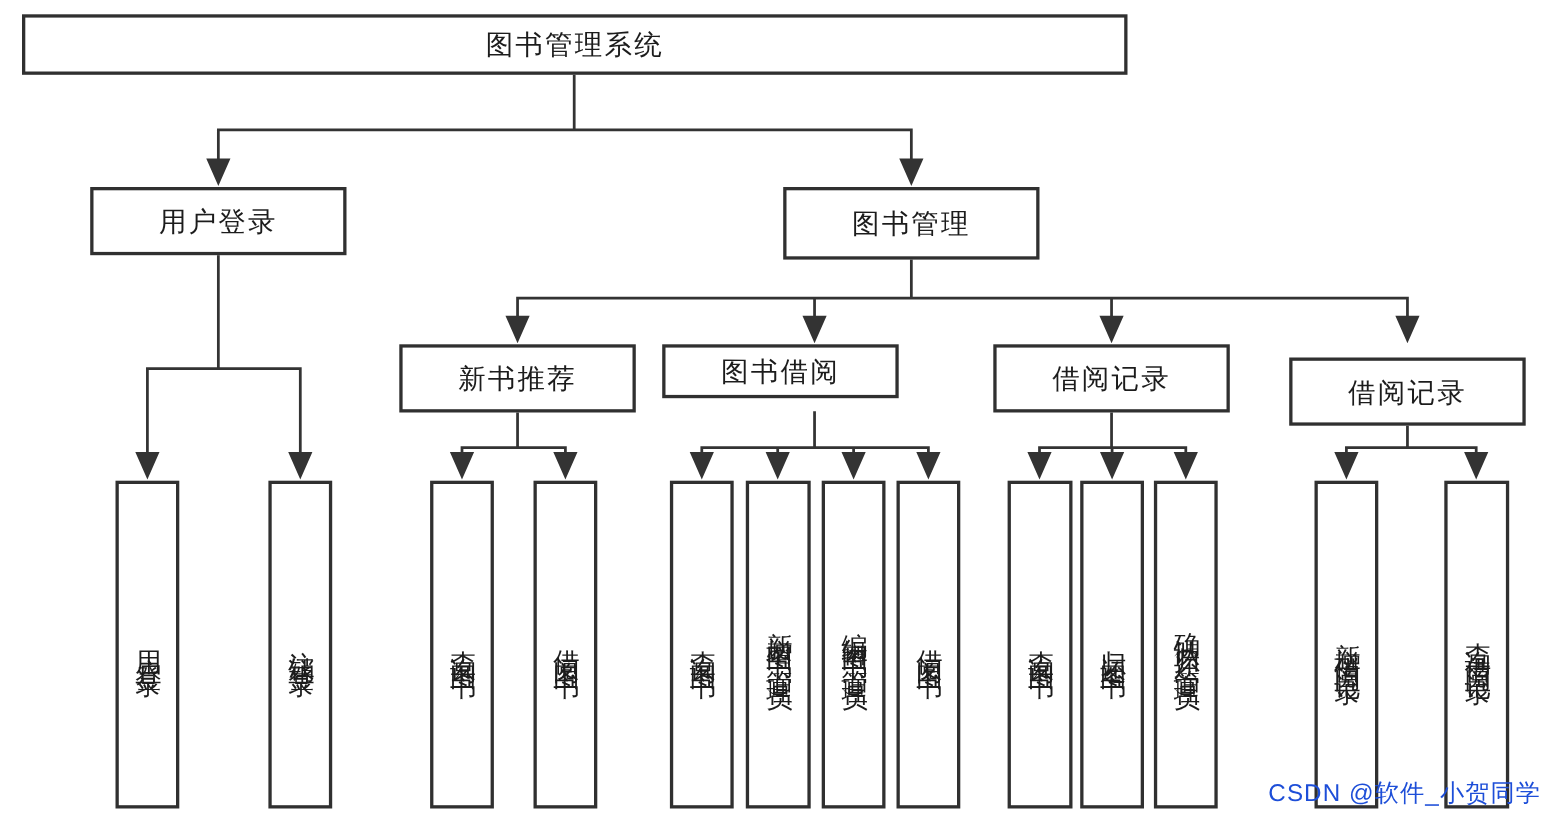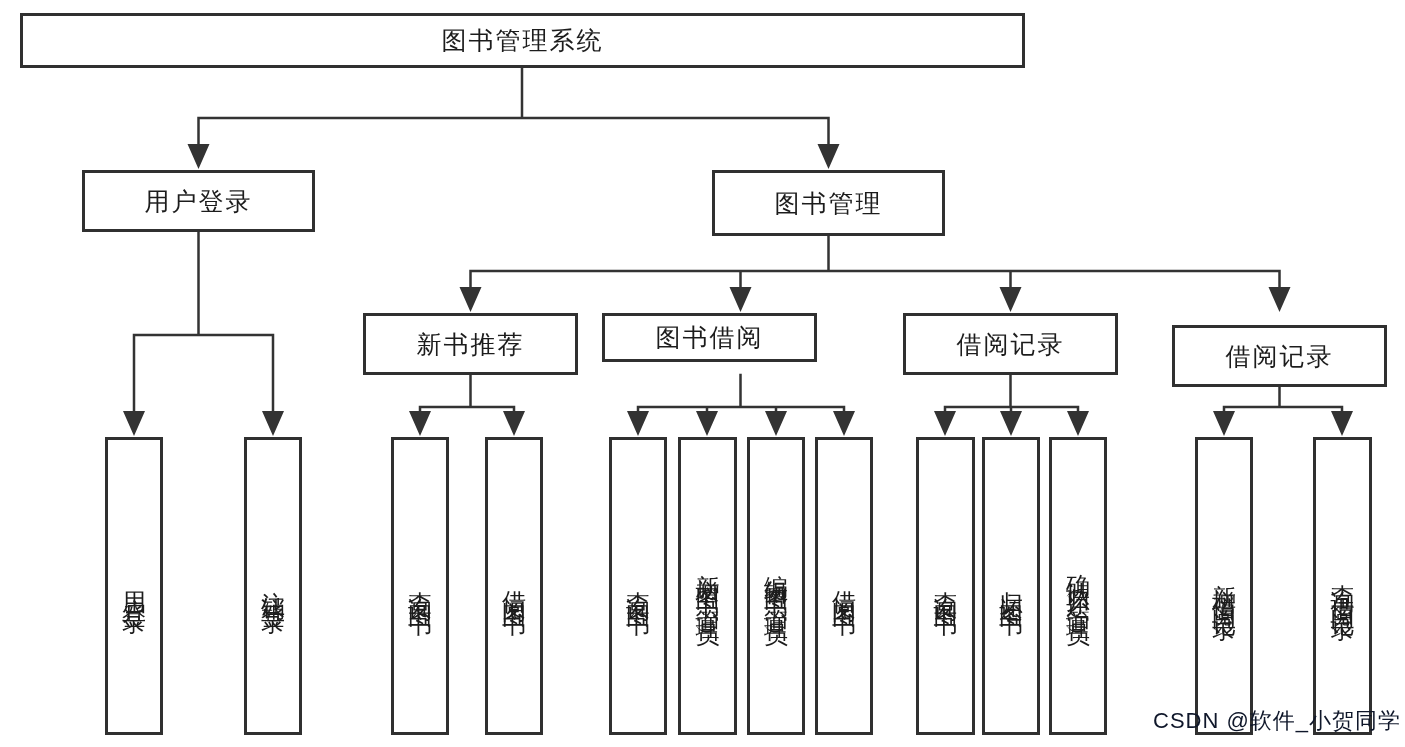--- a/index.html
+++ b/index.html
@@ -9,21 +9,21 @@
   }
   .wires{position:absolute;left:0;top:0;}
   .node{
     position:absolute;box-sizing:border-box;background:#fff;
     border:3px solid #303030;display:flex;align-items:center;justify-content:center;
   }
   .lbl{color:#1c1c1c;}
   .h .lbl{font-size:25px;letter-spacing:2px;white-space:nowrap;}
   .v .lbl{writing-mode:vertical-rl;font-size:24px;letter-spacing:7px;white-space:nowrap;line-height:1;}
   .watermark{
-    position:absolute;left:1153px;top:706px;font-size:22px;color:#0f172a;
+    position:absolute;left:1153px;top:706px;font-size:22px;color:#1d4ed8;
     letter-spacing:1px;white-space:nowrap;z-index:5;
   }
 </style>
 </head>
 <body>
 
 <div class="canvas">
 
   <svg class="wires" width="1405" height="747" viewBox="0 0 1405 747">
     <path fill="none" stroke="#333333" stroke-width="2.5" stroke-linecap="square" d="M522 68 V118

